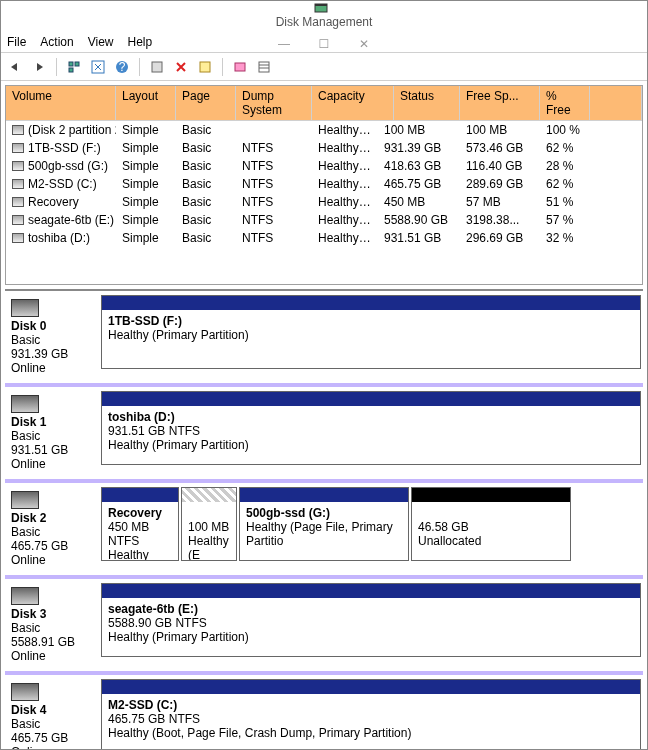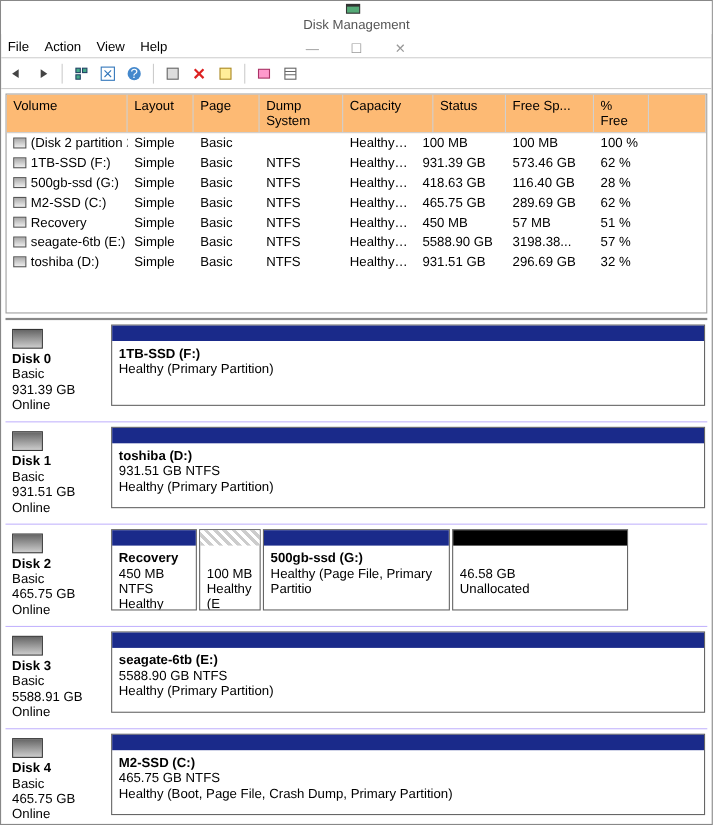--- a/index.html
+++ b/index.html
@@ -17,21 +17,21 @@
 .volume-list { border:1px solid #a0a0a0; margin:4px; height:200px; overflow:hidden; }
 .vl-head { display:flex; background:#fdba74; border-bottom:1px solid #d0d0d0; }
 .vl-head .col { border-right:1px solid #d0d0d0; padding:3px 6px; font-weight:normal; color:#000; }
 .vl-row { display:flex; padding:1px 0; }
 .vl-row .col { padding:1px 6px; white-space:nowrap; overflow:hidden; text-overflow:ellipsis;}
 .col.c0{width:110px;} .col.c1{width:60px;} .col.c2{width:60px;} .col.c3{width:76px;}
 .col.c4{width:66px;} .col.c5{width:82px;} .col.c6{width:80px;} .col.c7{width:50px;} .col.c8{flex:1;}
 .vl-row .c0 { display:flex; align-items:center; gap:4px; }
 .vol-icon { width:12px; height:10px; border:1px solid #555; background:linear-gradient(#aaa,#eee); flex-shrink:0;}
 .disk-map { margin:4px; border-top:2px solid #888;}
-.disk-row { display:flex; border-bottom:1px solid #c4b5fd; padding:4px 0;justify-content:center; }
+.disk-row { display:flex; border-bottom:4px solid #c4b5fd; padding:4px 0;justify-content:center; }
 .disk-info { width:96px; padding:4px 6px; }
 .disk-info .ico { width:28px; height:18px; border:1px solid #333; background:linear-gradient(#666,#ccc); margin-bottom:2px;}
 .disk-info .nm { font-weight:bold; }
 .disk-parts { flex:1; display:flex; flex-direction:column; }
 .part-strip { display:flex; gap:2px; height:74px;}
 .part-box { border:1px solid #666; display:flex; flex-direction:column; }
 .part-bar { height:14px; }
 .bar-blue{background:#1a2a8a;} .bar-black{background:#000;} .bar-hatch{background:repeating-linear-gradient(45deg,#ccc,#ccc 3px,#fff 3px,#fff 6px);}
 .part-body{ padding:4px 6px; font-size:11.5px; flex:1; overflow:hidden;}
 .part-body .pn{font-weight:bold;}

